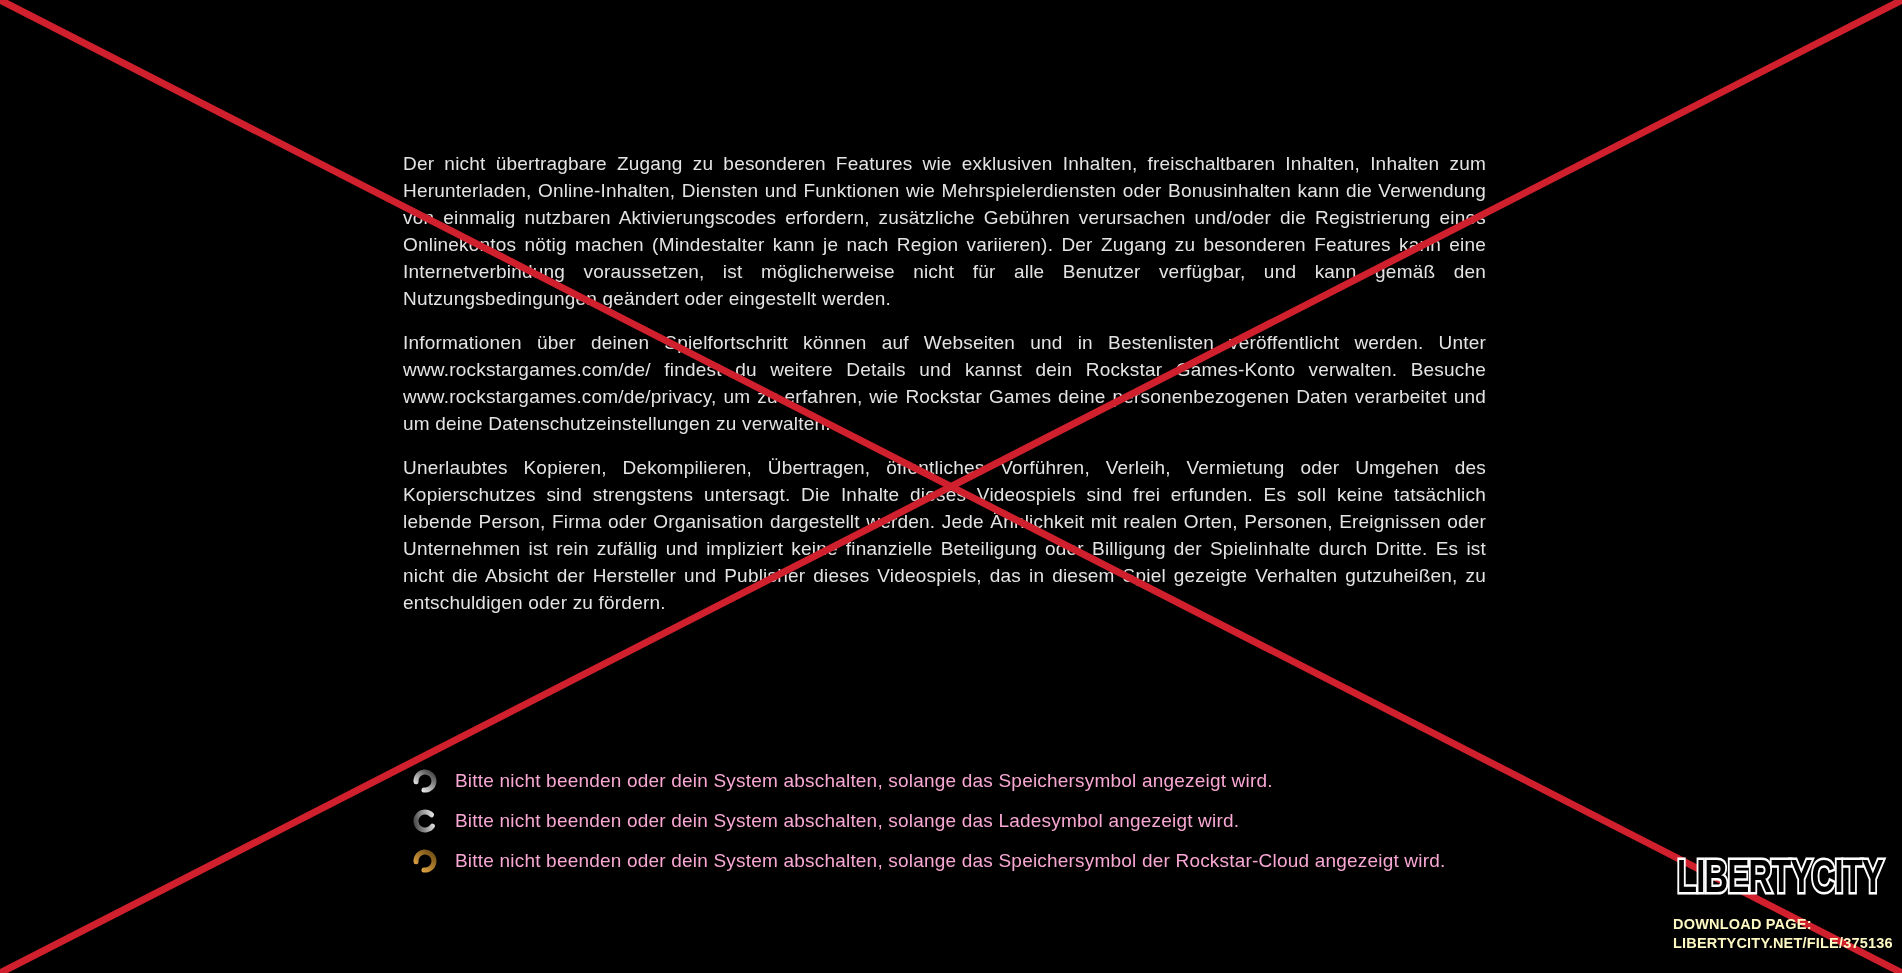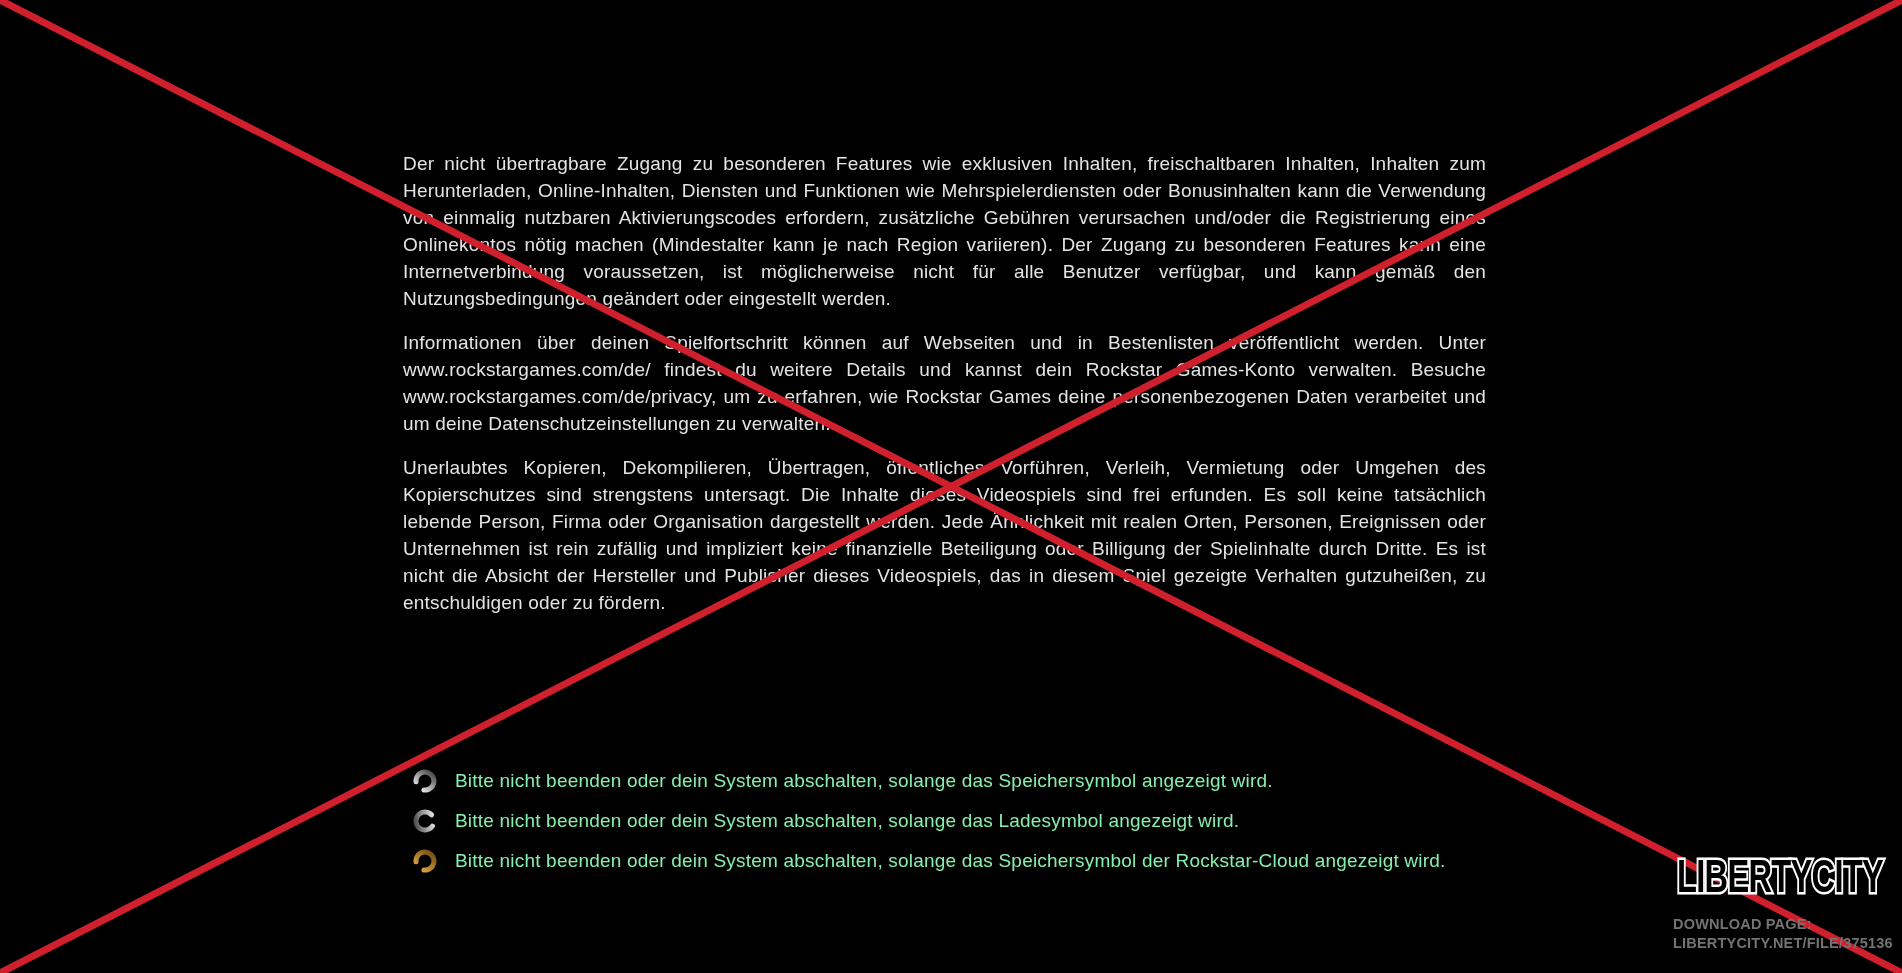--- a/index.html
+++ b/index.html
@@ -37,21 +37,21 @@
   .notice-row {
     display: flex;
     align-items: center;
     height: 26px;
     margin-bottom: 14px;
   }
   .notice-row .spinner { width: 26px; height: 26px; flex: 0 0 26px; }
   .notice-row .notice-text {
     margin-left: 17px;
     font-size: 19px;
-    color: #86efac;
+    color: #f9a8d4;
     letter-spacing: 0.2px;
     white-space: nowrap;
   }
   
   .cross-overlay {
     position: absolute;
     left: 0; top: 0;
     width: 1902px;
     height: 973px;
     z-index: 2;
@@ -69,21 +69,21 @@
     font-family: "Liberation Sans", sans-serif;
     font-size: 46px;
     font-weight: bold;
     fill: #000000;
     stroke: #ffffff;
     stroke-width: 5px;
     paint-order: stroke;
     letter-spacing: -1px;
   }
   .dl-label, .dl-url {
-    color: #737373;
+    color: #fef9c3;
     font-weight: bold;
     font-size: 14.5px;
     line-height: 19px;
     letter-spacing: 0.2px;
     white-space: nowrap;
   }
   .dl-label { margin-top: 6px; }
 </style>
 </head>
 <body>

